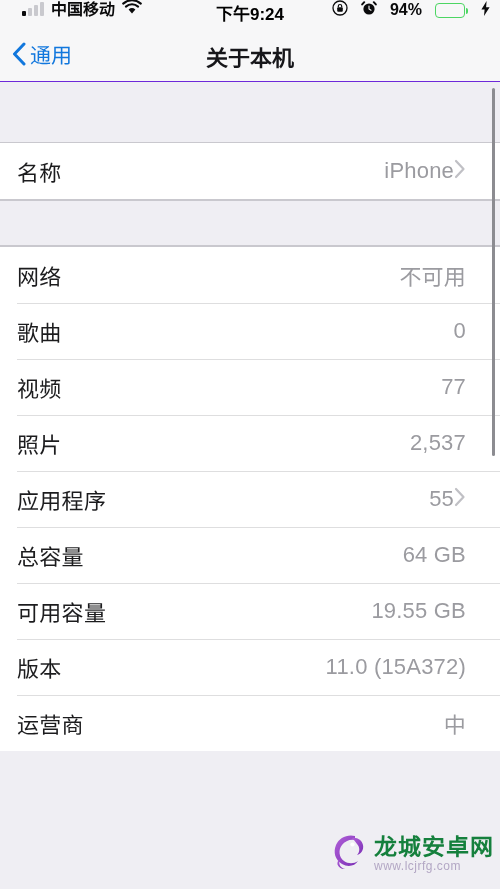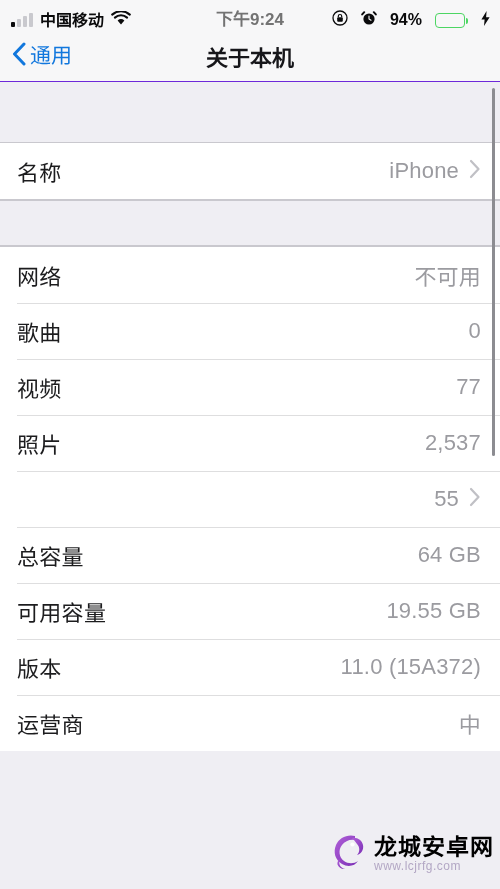--- a/index.html
+++ b/index.html
@@ -22,37 +22,37 @@
     background: #efeef3;
     overflow: hidden;
   }
 
   
   .status-bar {
     position: relative;
     height: 30px;
     background: #f7f7f8;
     display: flex;
-    align-items: flex-end;
-    padding: 0 10px 0 11px;
+    align-items: flex-start;
+    padding: 0 10px 0 22px;
     box-sizing: border-box;
   }
   .status-left {
     display: flex;
     align-items: center;
     gap: 7px;
     flex: 0 0 auto;
   }
   .status-center {
     position: absolute;
     left: 0; right: 0;
     text-align: center;
     font-size: 17px;
     font-weight: bold;
-    color: #737373;
+    color: #000000;
     letter-spacing: 0px;
     pointer-events: none;
   }
   .status-right {
     margin-left: auto;
     display: flex;
     align-items: center;
     gap: 13px;
     flex: 0 0 auto;
     z-index: 2;
@@ -180,21 +180,21 @@
     border-top: 1px solid #c9c8ce;
     border-bottom: 1px solid #c9c8ce;
   }
   .group.no-bottom { border-bottom: none; }
 
   .row {
     position: relative;
     display: flex;
     align-items: center;
     height: 56px;
-    padding: 0 19px 0 17px;
+    padding: 0 34px 0 17px;
     box-sizing: border-box;
     background: #ffffff;
   }
   .row + .row::before {
     content: "";
     position: absolute;
     top: 0;
     left: 17px;
     right: 0;
     height: 1px;
@@ -203,21 +203,20 @@
   .row-label {
     font-size: 22px;
     color: #1c1c1e;
     letter-spacing: 0.3px;
     flex: 0 0 auto;
   }
   .row-right {
     margin-left: auto;
     display: flex;
     align-items: center;
-    gap: 10px;
   }
   .row-value {
     font-size: 22px;
     color: #9b9ba0;
     letter-spacing: 0.2px;
     text-align: right;
   }
   .chevron {
     display: block;
     flex: 0 0 auto;
@@ -248,21 +247,21 @@
   }
   .wm-text-wrap {
     display: flex;
     flex-direction: column;
     align-items: flex-start;
     line-height: 1;
   }
   .wm-title {
     font-size: 23px;
     font-weight: bold;
-    color: #000000;
+    color: #15803d;
     letter-spacing: 1px;
   }
   .wm-url {
     font-size: 12px;
     color: #b3a7c4;
     letter-spacing: 0.5px;
     margin-top: 1px;
   }
 </style>
 </head>
@@ -370,20 +369,21 @@
             <span class="row-value">77</span>
           </span>
         </div>
         <div class="row">
           <span class="row-label">照片</span>
           <span class="row-right">
             <span class="row-value">2,537</span>
           </span>
         </div>
         <div class="row">
+          <span class="row-label">应用程序</span>
           <span class="row-right">
             <span class="row-value">55</span>
             <span class="chevron"><svg width="12" height="20" viewBox="0 0 12 20">
                 <path d="M2 2 L9.5 10 L2 18" stroke="#c0c0c5" stroke-width="2.2" fill="none" stroke-linecap="round" stroke-linejoin="round"></path>
               </svg></span>
           </span>
         </div>
         <div class="row">
           <span class="row-label">总容量</span>
           <span class="row-right">

